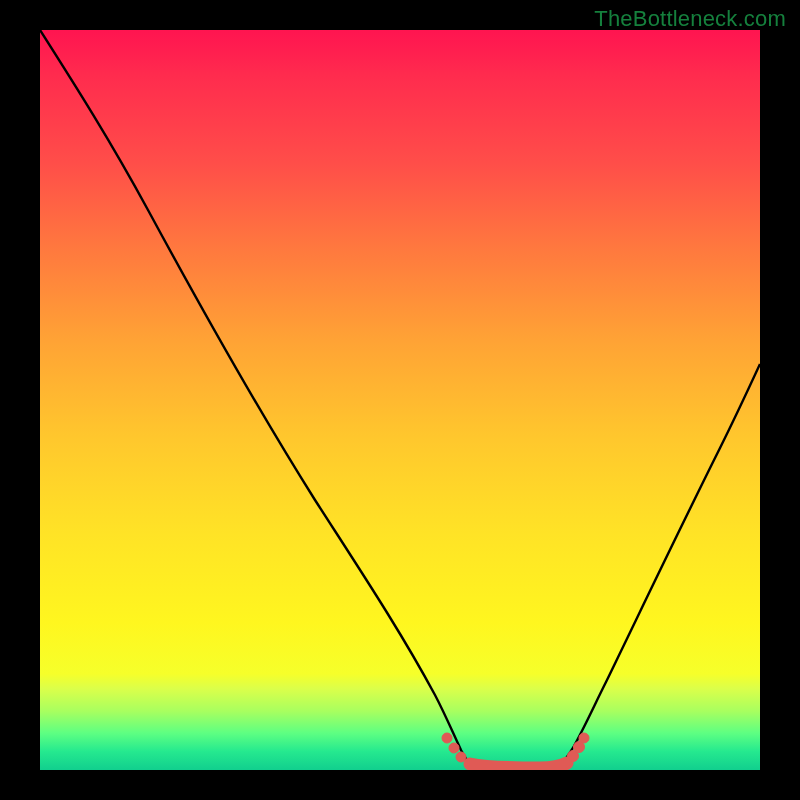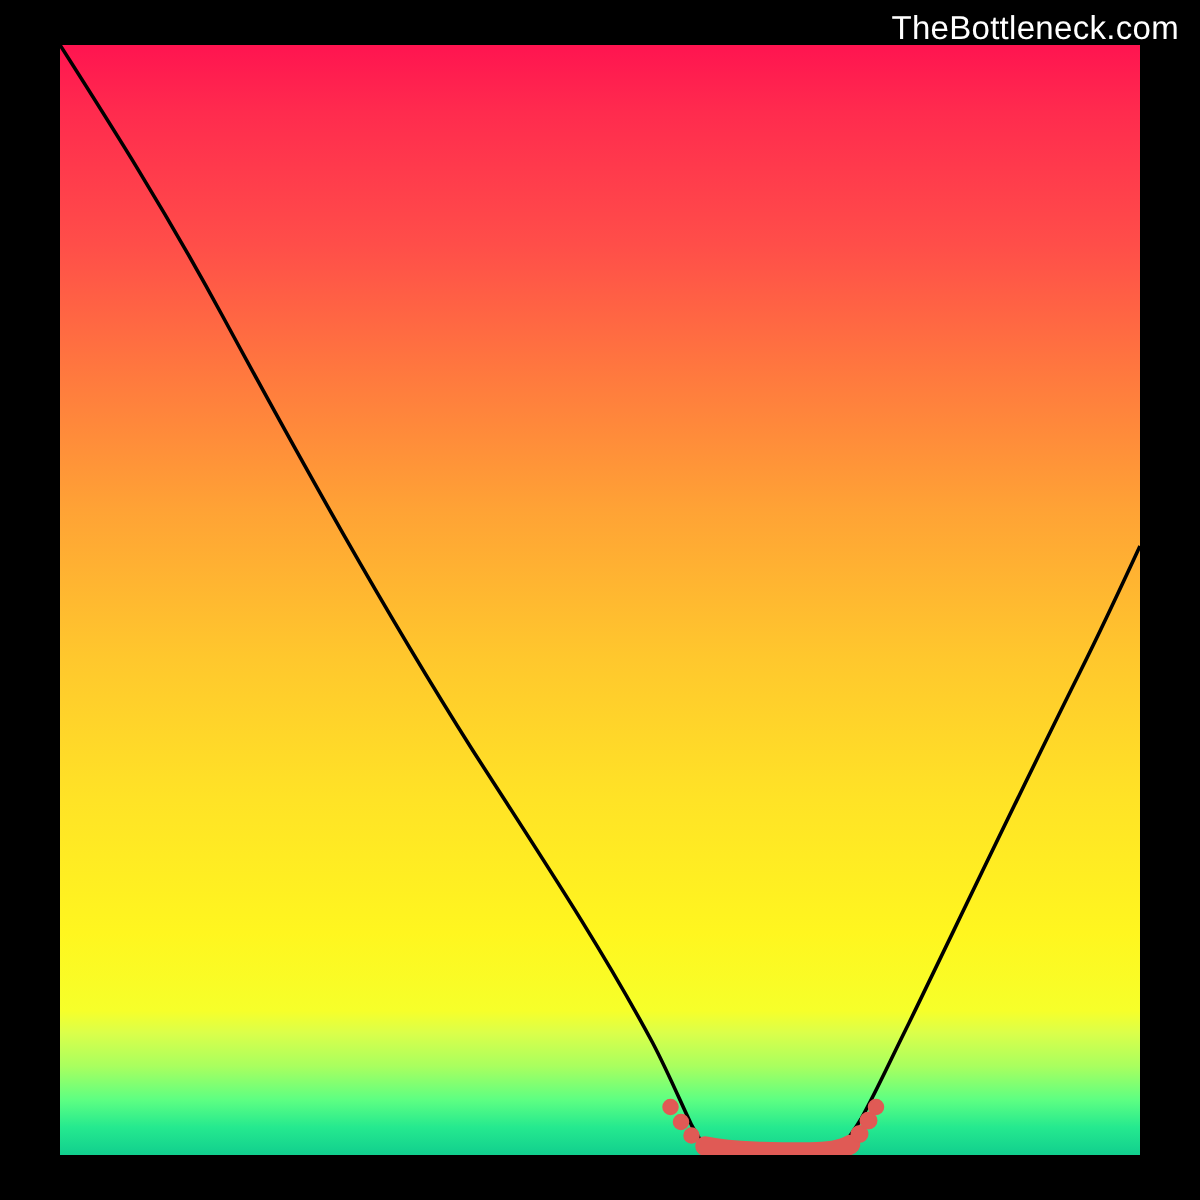--- a/index.html
+++ b/index.html
@@ -14,21 +14,21 @@
   .stage {
     position: relative;
     width: 800px;
     height: 800px;
     background: #000;
   }
   .watermark {
     position: absolute;
     top: 6px;
     right: 14px;
-    color: #ffffff;
+    color: #15803d;
     font-size: 22px;
     font-weight: 500;
     letter-spacing: 0.2px;
     z-index: 5;
   }
   .plot-area {
     position: absolute;
     left: 40px;
     top: 30px;
     width: 720px;

